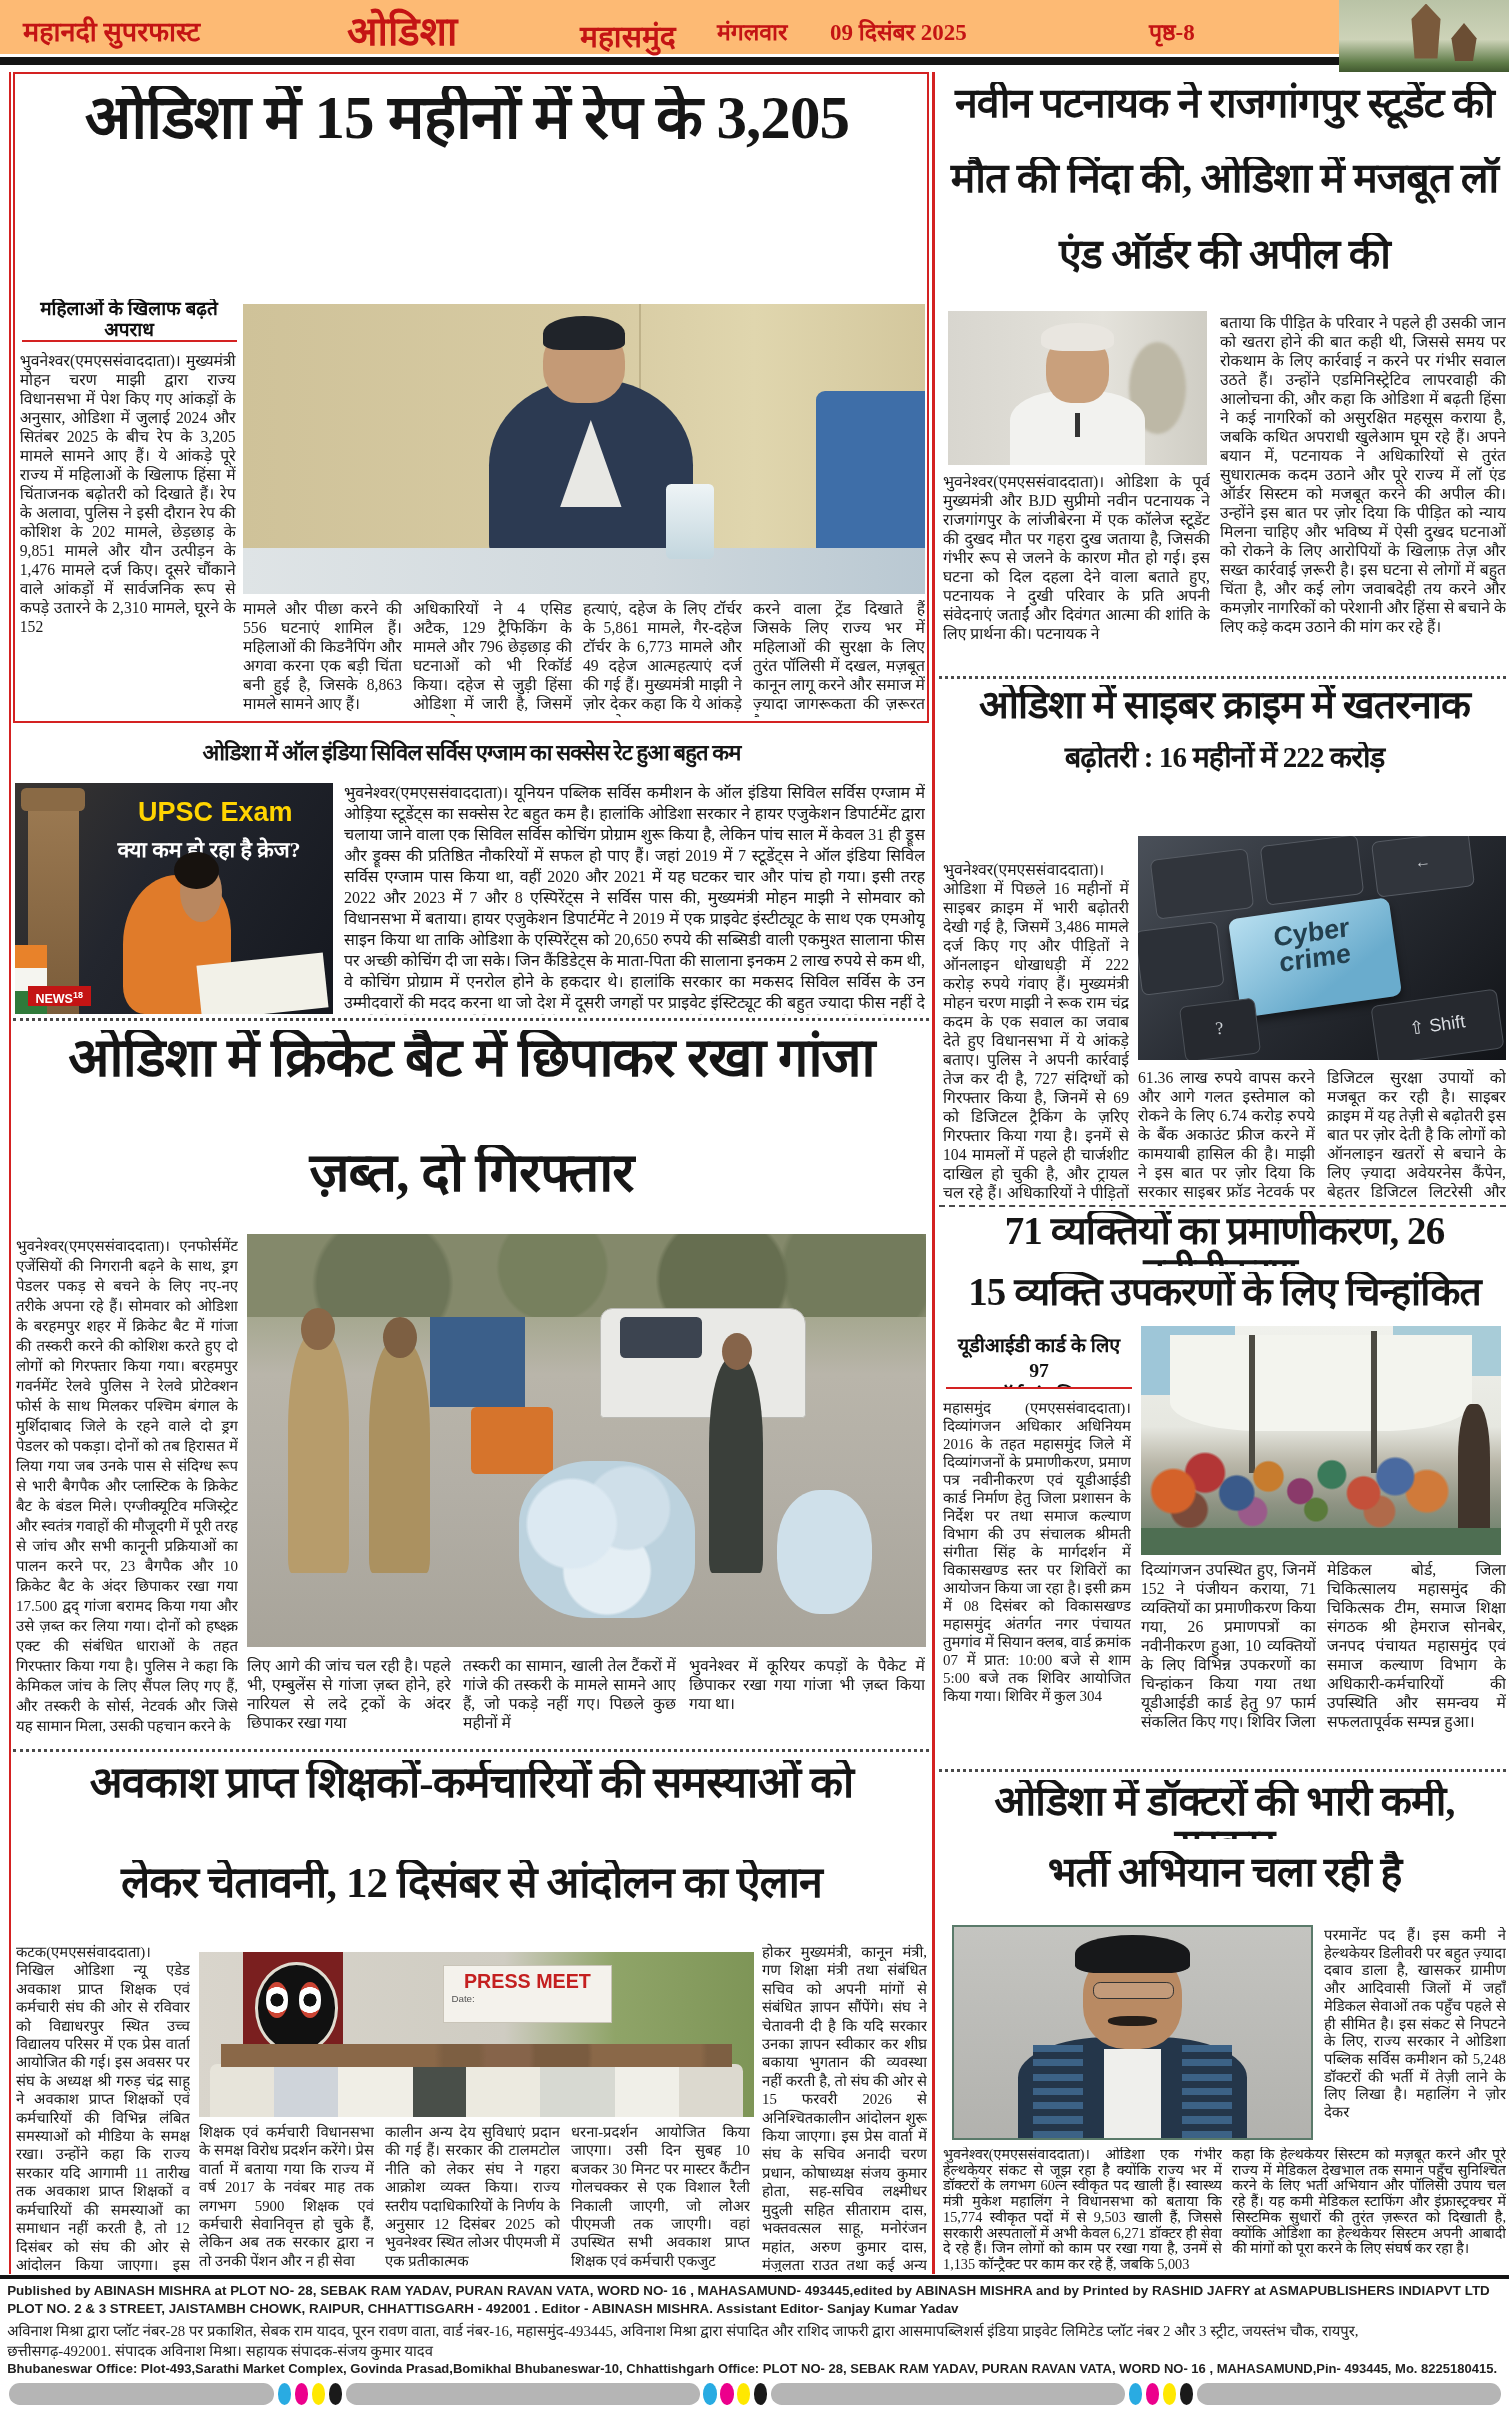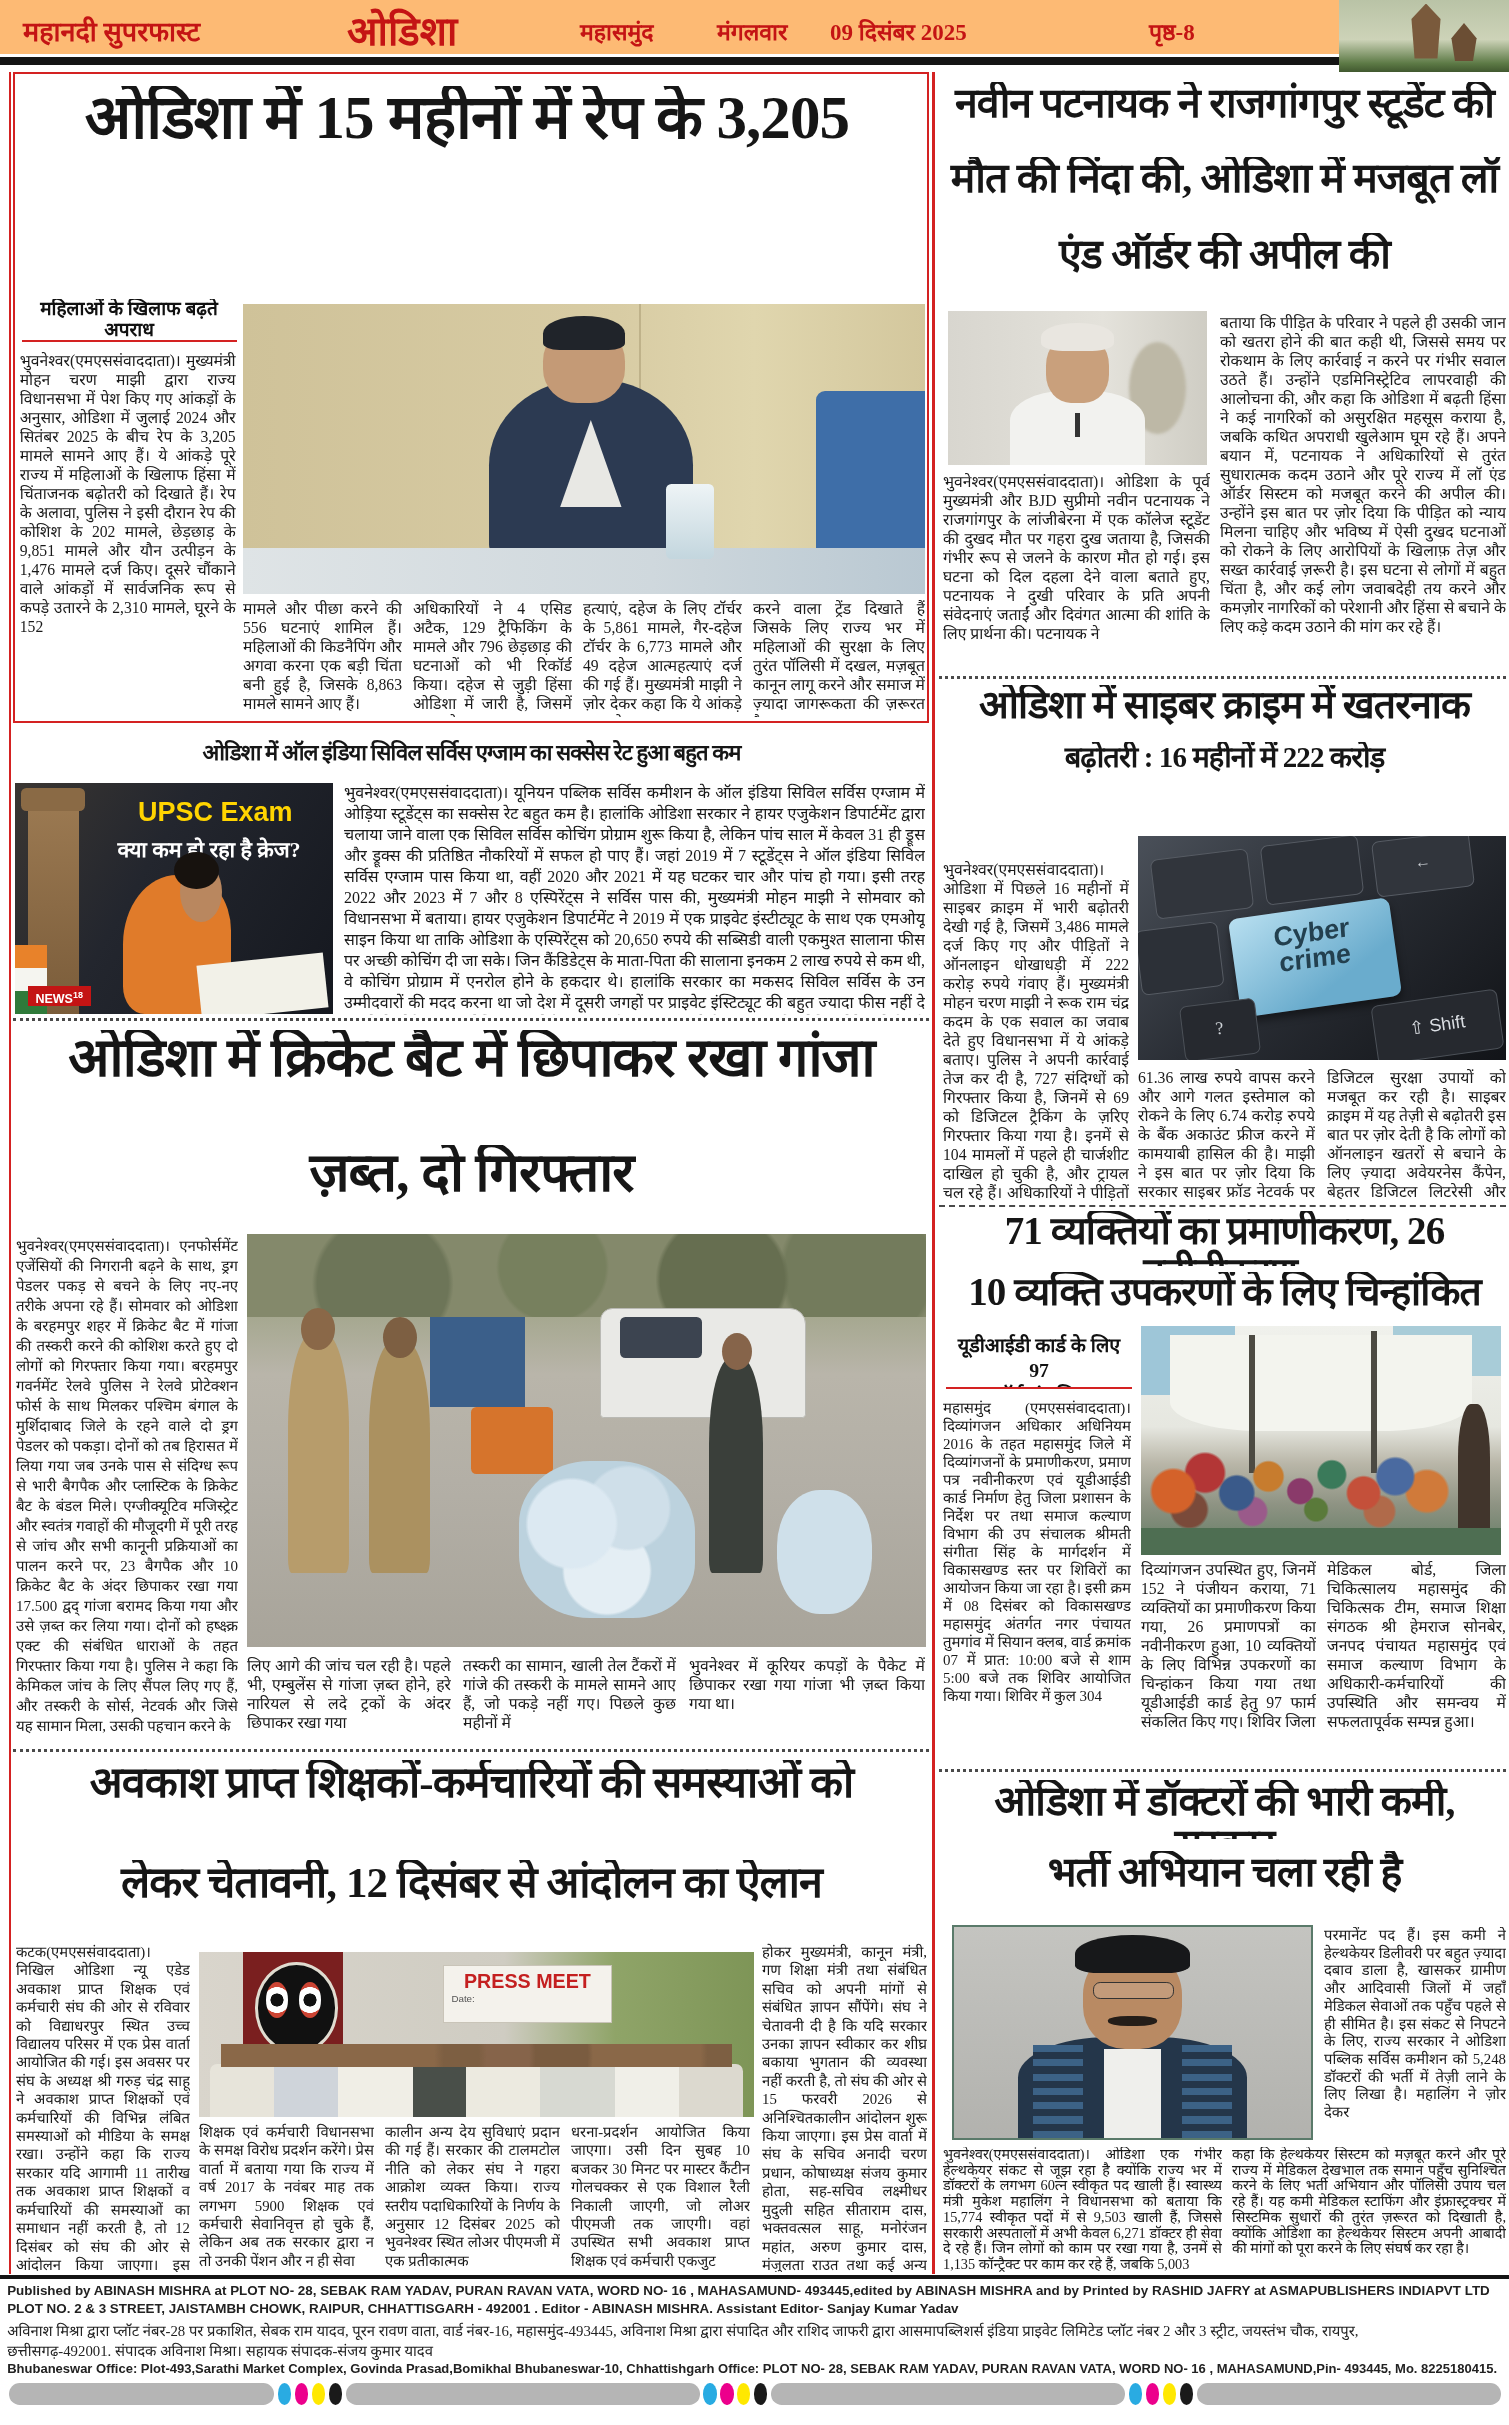--- a/index.html
+++ b/index.html
@@ -21,21 +21,21 @@
   .cmyk{width:13.4px;height:21.5px;border-radius:50%;}
 </style>
 </head>
 <body>
 
 <div id="page">
 
   <div class="a" style="left:0;top:0;width:1339px;height:54px;background:#fdba74;">
     <span class="a mast-txt" style="left:23px;top:11.6px;font-size:27px;">महानदी सुपरफास्ट</span>
     <span class="a mast-txt" style="left:347px;top:1.8px;font-size:40px;">ओडिशा</span>
-    <span class="a mast-txt" style="left:580px;top:15px;font-size:23px;">महासमुंद</span>
+    <span class="a mast-txt" style="left:580px;top:15px;font-size:30px;">महासमुंद</span>
     <span class="a mast-txt" style="left:717px;top:15px;font-size:23px;">मंगलवार</span>
     <span class="a mast-txt" style="left:830px;top:15px;font-size:23px;">09 दिसंबर 2025</span>
     <span class="a mast-txt" style="left:1149px;top:15px;font-size:23px;">पृष्ठ-8</span>
   </div>
   <div class="a blk" style="left:0;top:57px;width:1339px;height:8px;"></div>
 
   <div class="a photo" style="left:1339px;top:0;width:171px;height:72px;background:linear-gradient(#b9c3a6,#cdd3b8 55%,#5d7a46 88%,#41582f);">
     <div class="a" style="left:61px;top:3.6px;width:52px;height:55px;background:#7a5a3c;clip-path:polygon(50% 0,78% 28%,72% 100%,28% 100%,22% 28%);"></div>
     <div class="a" style="left:107px;top:23px;width:36px;height:38px;background:#6b4e34;clip-path:polygon(50% 0,85% 40%,75% 100%,25% 100%,15% 40%);"></div>
   </div>
@@ -171,21 +171,21 @@
       <span>⇧ </span><span>Shift</span>
     </div>
   </div>
 
   <div class="a body" style="left:1138px;top:1068px;width:177px;height:134px;">61.36 लाख रुपये वापस करने और आगे गलत इस्तेमाल को रोकने के लिए 6.74 करोड़ रुपये के बैंक अकाउंट फ्रीज करने में कामयाबी हासिल की है। माझी ने इस बात पर ज़ोर दिया कि सरकार साइबर फ्रॉड नेटवर्क पर अपनी पकड़ मजबूत कर रही है और नागरिकों की सुरक्षा के लिए</div>
   <div class="a body" style="left:1327px;top:1068px;width:179px;height:134px;">डिजिटल सुरक्षा उपायों को मजबूत कर रही है। साइबर क्राइम में यह तेज़ी से बढ़ोतरी इस बात पर ज़ोर देती है कि लोगों को ऑनलाइन खतरों से बचाने के लिए ज़्यादा अवेयरनेस कैंपेन, बेहतर डिजिटल लिटरेसी और मज़बूत सिक्योरिटी इंफ्रास्ट्रक्चर की तुरंत ज़रूरत है।</div>
 
   <div class="a dash-sep" style="left:939px;top:1205px;width:567px;"></div>
 
   <div class="a hl" style="left:943px;top:1211px;width:563px;height:55px;font-size:39px;">71 व्यक्तियों का प्रमाणीकरण, 26 नवीनीकरण,</div>
-  <div class="a hl" style="left:943px;top:1272px;width:563px;height:55px;font-size:39px;">10 व्यक्ति उपकरणों के लिए चिन्हांकित</div>
+  <div class="a hl" style="left:943px;top:1272px;width:563px;height:55px;font-size:39px;">15 व्यक्ति उपकरणों के लिए चिन्हांकित</div>
   <div class="a kick" style="left:946px;top:1333px;width:186px;height:54px;font-size:19.7px;line-height:25px;border-bottom:2.7px solid #d42222;">
     <div>यूडीआईडी कार्ड के लिए 97</div>
     <div>फॉर्म संकलित</div>
   </div>
 
   <div class="a photo" style="left:1141px;top:1326px;width:360px;height:229px;background:linear-gradient(#f0f1ec 0%,#e6e7e0 44%,#b9b6a8 60%,#8e9383 78%,#5f7a62 100%);">
     <div class="a" style="left:0;top:0;width:26%;height:30%;background:#9ec6d8;"></div>
     <div class="a" style="left:70%;top:0;width:30%;height:22%;background:#a8ccd8;"></div>
     <div class="a" style="left:8%;top:4%;width:84%;height:42%;background:#f3f4ee;border-radius:0 0 30% 30%;"></div>
     <div class="a" style="left:30%;top:4%;width:1.6%;height:60%;background:#4c4a42;"></div>

